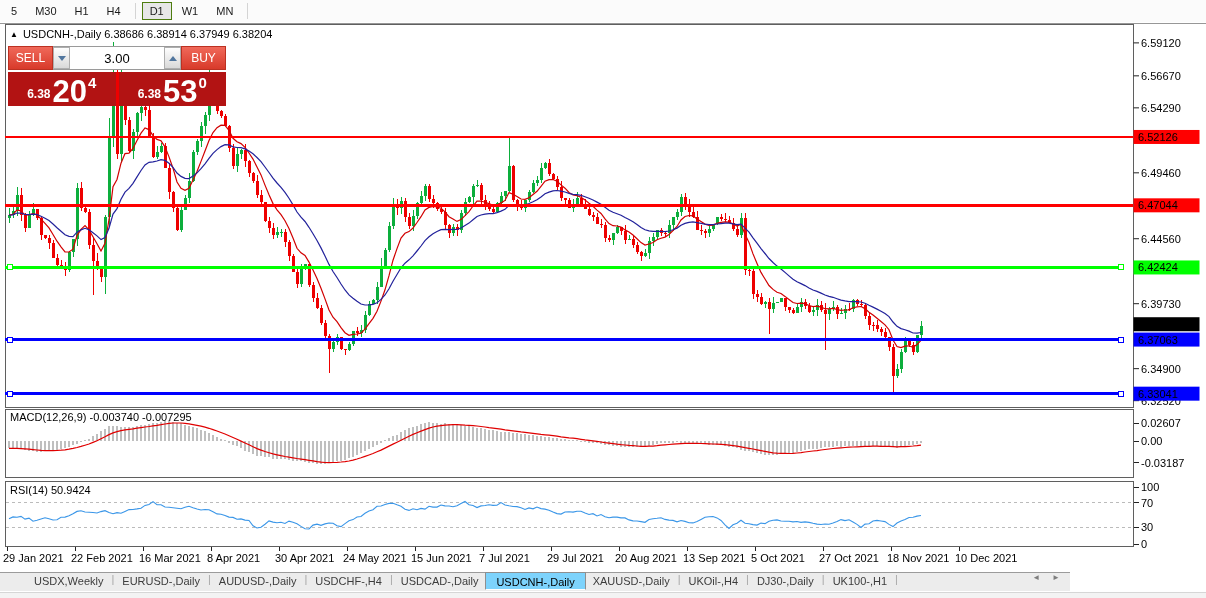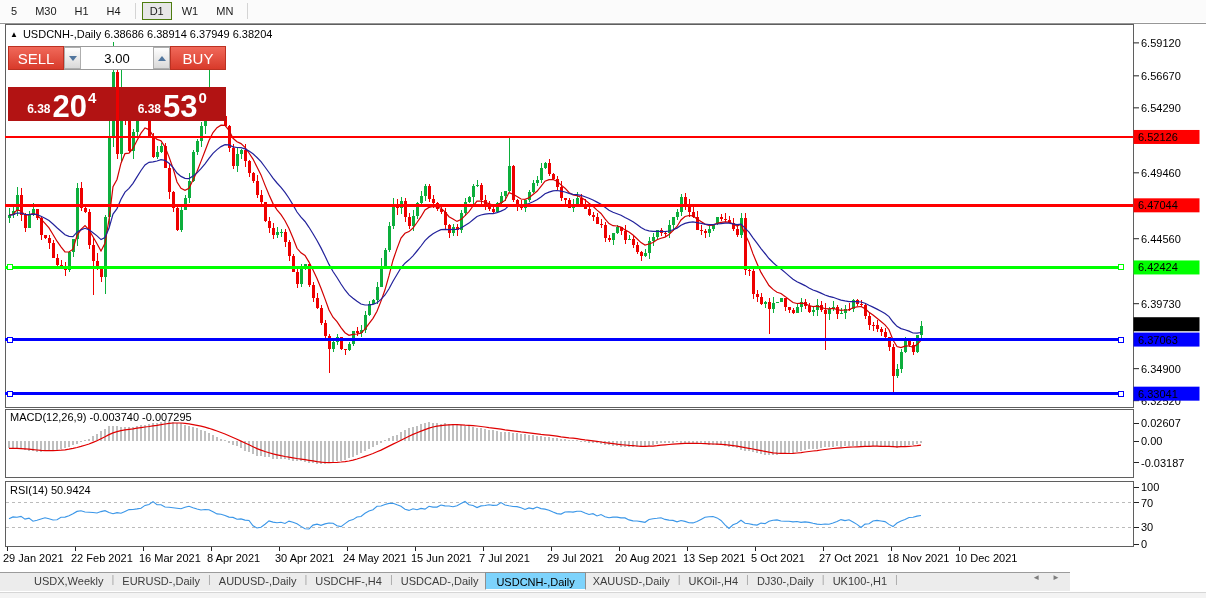--- a/index.html
+++ b/index.html
@@ -20,31 +20,31 @@
   svg text { font-family:"Liberation Sans", sans-serif; font-size:11px; fill:#000; }
 
   
   #symline { position:absolute; left:10px; top:28px; font-size:11px; color:#000;
     display:flex; align-items:center; gap:5px; }
   #symline .tri { font-size:8px; color:#000; }
 
   
   #trade-panel { position:absolute; left:8px; top:46px; width:218px; }
   .tp-row1 { display:flex; height:24px; }
-  .tp-btn { width:56px; background:linear-gradient(#f0695a,#d83a2a); border:1px solid #bc3122;
-    color:#fff; font-size:15px; display:flex; align-items:center; justify-content:center; }
+  .tp-btn { width:45px; background:linear-gradient(#f0695a,#d83a2a); border:1px solid #bc3122;
+    color:#fff; font-size:12px; display:flex; align-items:center; justify-content:center; }
   .tp-spin { flex:1; display:flex; background:#fff; border:1px solid #9a9a9a; border-left:none; border-right:none;gap:8px; }
   .spin-btn { width:17px; background:linear-gradient(#fefefe,#d9d9d9); border:1px solid #aeaeae;
     display:flex; align-items:center; justify-content:center; }
   .arr-down { width:0; height:0; border-left:4px solid transparent; border-right:4px solid transparent;
     border-top:5px solid #51769e; }
   .arr-up { width:0; height:0; border-left:4px solid transparent; border-right:4px solid transparent;
     border-bottom:5px solid #51769e; }
   .tp-vol { flex:1; font-size:13px; color:#000; display:flex; align-items:center; justify-content:center; }
-  .tp-row2 { display:flex; gap:3px; margin-top:17px; height:34px; }
+  .tp-row2 { display:flex; gap:3px; margin-top:2px; height:34px; }
   .price-box { flex:1; background:#b21313; color:#fff; display:flex; align-items:flex-end;
     justify-content:center; padding-bottom:1px; }
   .pp { font-size:12px; font-weight:bold; margin:0 2px 5px 0; line-height:1; }
   .pb { font-size:31px; font-weight:bold; line-height:0.85; }
   .ps { font-size:15px; font-weight:bold; margin:0 0 15px 1px; line-height:1; }
 
   
   .ind-label { position:absolute; left:10px; font-size:11px; color:#000; }
   #macd-label { top:411px; }
   #rsi-label  { top:484px; }

